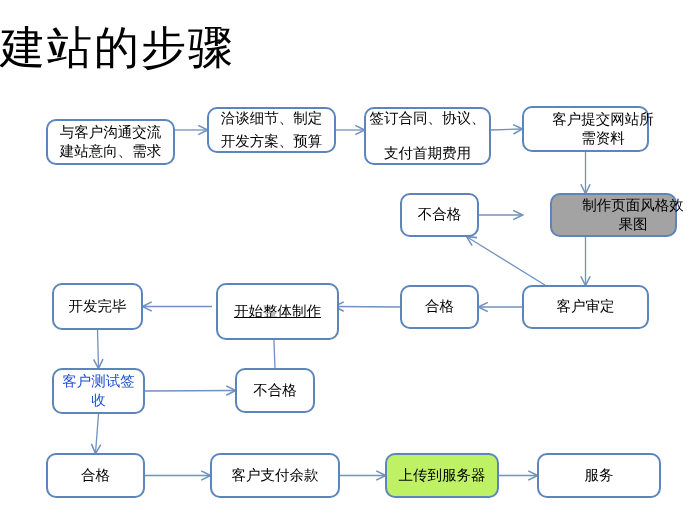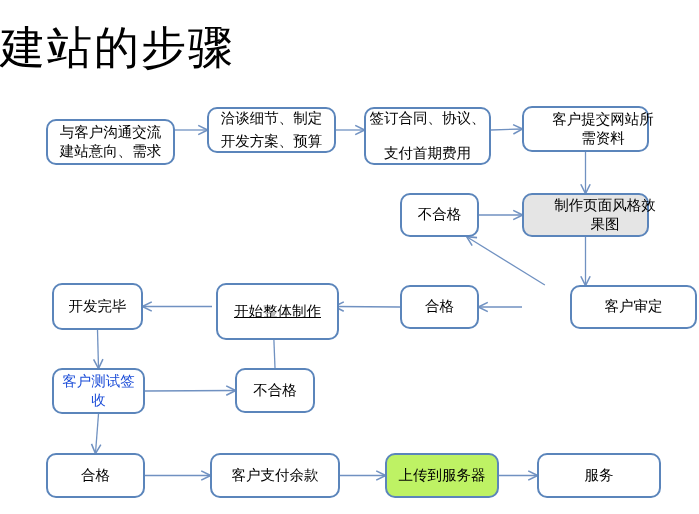--- a/index.html
+++ b/index.html
@@ -93,34 +93,34 @@
         <div class="node-line">签订合同、协议、</div>
         <div class="node-line">支付首期费用</div>
       </div>
       <div class="node" style="left: 522px; top: 106px; width: 127px; height: 46px; border-color: rgb(91, 133, 187); background: rgb(255, 255, 255); color: rgb(0, 0, 0); padding-left: 35px;">
         <div class="node-line">客户提交网站所</div>
         <div class="node-line">需资料</div>
       </div>
       <div class="node" style="left: 400px; top: 193px; width: 79px; height: 44px; border-color: rgb(91, 133, 187); background: rgb(255, 255, 255); color: rgb(0, 0, 0);">
         <div class="node-line">不合格</div>
       </div>
-      <div class="node" style="left: 522px; top: 193px; width: 127px; height: 44px; border-color: rgb(91, 133, 187); background: #e5e5e5; color: rgb(0, 0, 0); padding-left: 39px;">
+      <div class="node" style="left: 550px; top: 193px; width: 127px; height: 44px; border-color: rgb(91, 133, 187); background: #a3a3a3; color: rgb(0, 0, 0); padding-left: 39px;">
         <div class="node-line">制作页面风格效</div>
         <div class="node-line">果图</div>
       </div>
       <div class="node" style="left: 52px; top: 283px; width: 91px; height: 47px; border-color: rgb(91, 133, 187); background: rgb(255, 255, 255); color: rgb(0, 0, 0);">
         <div class="node-line">开发完毕</div>
       </div>
       <div class="node" style="left: 216px; top: 283px; width: 123px; height: 57px; border-color: rgb(91, 133, 187); background: rgb(255, 255, 255); color: rgb(0, 0, 0); text-decoration: underline;">
         <div class="node-line">开始整体制作</div>
       </div>
       <div class="node" style="left: 400px; top: 285px; width: 79px; height: 44px; border-color: rgb(91, 133, 187); background: rgb(255, 255, 255); color: rgb(0, 0, 0);">
         <div class="node-line">合格</div>
       </div>
-      <div class="node" style="left: 522px; top: 285px; width: 127px; height: 44px; border-color: rgb(91, 133, 187); background: rgb(255, 255, 255); color: rgb(0, 0, 0); margin-left: 48px;">
+      <div class="node" style="left: 522px; top: 285px; width: 127px; height: 44px; border-color: rgb(91, 133, 187); background: rgb(255, 255, 255); color: rgb(0, 0, 0);">
         <div class="node-line">客户审定</div>
       </div>
       <div class="node" style="left: 52px; top: 368px; width: 93px; height: 46px; border-color: rgb(91, 133, 187); background: rgb(255, 255, 255); color: #1d4ed8;">
         <div class="node-line">客户测试签</div>
         <div class="node-line">收</div>
       </div>
       <div class="node" style="left: 235px; top: 368px; width: 80px; height: 45px; border-color: rgb(91, 133, 187); background: rgb(255, 255, 255); color: rgb(0, 0, 0);">
         <div class="node-line">不合格</div>
       </div>
       <div class="node" style="left: 46px; top: 453px; width: 99px; height: 45px; border-color: rgb(91, 133, 187); background: rgb(255, 255, 255); color: rgb(0, 0, 0);">

